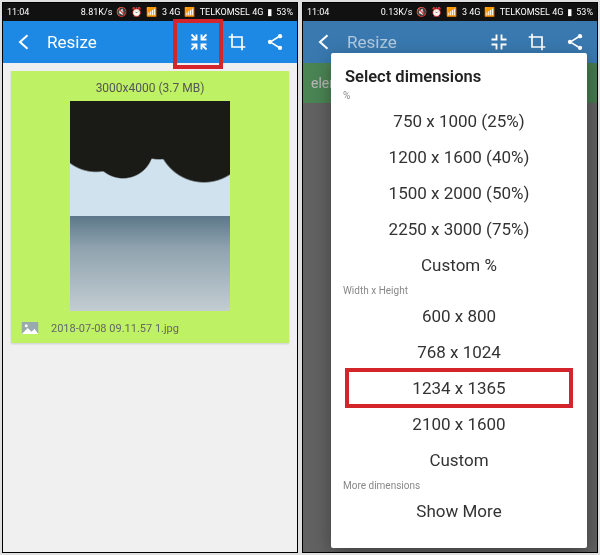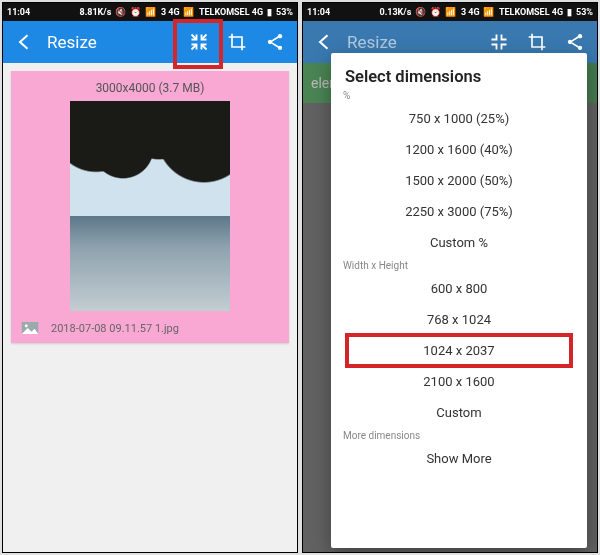--- a/index.html
+++ b/index.html
@@ -1,46 +1,46 @@
 <!DOCTYPE html>
 <html><head>
 <meta charset="utf-8">
 <style>
   * { box-sizing: border-box; margin: 0; padding: 0; }
   body { font-family: Roboto, -apple-system, Helvetica, Arial, sans-serif; background: #d0d0d0; }
   .stage { width: 600px; height: 555px; position: relative; background: #e0e0e0; display: flex; gap: 4px; padding: 2px; }
   .phone { flex: 1 1 50%; background: #fff; border: 1px solid #000; position: relative; overflow: hidden; }
-  .status-bar { height: 18px; background: #111; color: #fff; font-size: 9px; display: flex; align-items: center; padding: 0 4px; gap: 2px; font-weight: bold; }
+  .status-bar { height: 18px; background: #111; color: #fff; font-size: 9px; display: flex; align-items: center; padding: 0 4px; gap: 2px; }
   .status-left { flex: 0 0 auto; }
   .status-right { flex: 1 1 auto; display: flex; justify-content: flex-end; align-items: flex-end; gap: 4px; }
   .status-right span { white-space: nowrap; }
   .app-bar { height: 42px; background: #1e88e5; color: #fff; display: flex; align-items: center; padding: 0 6px; gap: 6px; }
   .app-title { font-size: 17px; font-weight: 400; flex: 1 1 auto; }
   .icon-btn { width: 32px; height: 32px; display: flex; align-items: center; justify-content: center; cursor: pointer; color: #fff; }
   .icon-btn svg { width: 20px; height: 20px; }
   .highlight-box { position: absolute; border: 4px solid #d4262a; pointer-events: none; z-index: 50; }
   .content-area { position: absolute; top: 60px; left: 0; right: 0; bottom: 0; background: #f0f0f0; padding: 8px; }
-  .card { background: #f9a8d4; padding: 10px 10px 8px 10px; box-shadow: 0 1px 2px rgba(0,0,0,.15); }
+  .card { background: #bef264; padding: 10px 10px 8px 10px; box-shadow: 0 1px 2px rgba(0,0,0,.15); }
   .img-caption { text-align: center; font-size: 12px; color: #555; margin-bottom: 6px; }
   .img-ph { width: 160px; height: 210px; margin: 0 auto; background: linear-gradient(#cfe2ee 55%, #5d788a 55%, #8fa3af 70%, #c3cdd2 100%); position: relative; overflow: hidden; }
   .tree { position: absolute; top: -10px; left: -10px; right: -10px; height: 60%; background:
     radial-gradient(circle at 20% 30%, #1a1a16 25%, transparent 26%),
     radial-gradient(circle at 55% 20%, #1a1a16 30%, transparent 31%),
     radial-gradient(circle at 80% 35%, #1a1a16 28%, transparent 29%),
     radial-gradient(circle at 35% 45%, #1a1a16 22%, transparent 23%); }
   .file-row { display: flex; align-items: center; gap: 12px; margin-top: 10px; font-size: 11px; color: #666; }
   .file-row svg { width: 18px; height: 14px; }
   
   .dim-back { position: absolute; top: 18px; left: 0; right: 0; bottom: 0; background: rgba(70,70,70,.85); }
   .dim-appbar { height: 42px; background: rgba(30,136,229,.6); display: flex; align-items: center; padding: 0 6px; gap: 6px; color: rgba(255,255,255,.6); }
   .dim-appbar .app-title { color: rgba(255,255,255,.6); }
   .dialog { position: absolute; top: 50px; left: 28px; right: 10px; bottom: 4px; background: #fff; border-radius: 2px; box-shadow: 0 6px 20px rgba(0,0,0,.35); padding: 14px 10px 4px 10px; overflow: hidden; }
   .dialog-title { font-size: 16.5px; font-weight: 600; color: #222; margin-bottom: 2px; padding-left: 4px; }
   .section-label { font-size: 10px; color: #888; padding: 2px 2px; }
-  .opt { text-align: center; font-size: 13px; color: #333; padding: 8px 0; cursor: pointer; }
+  .opt { text-align: center; font-size: 17px; color: #333; padding: 8px 0; cursor: pointer; }
   .opt.sel { border: 4px solid #d4262a; margin: -2px 4px; padding: 6px 0; }
   .banner { position: absolute; top: 60px; left: 0; right: 0; height: 40px; background: linear-gradient(90deg,#3aa24a,#3aa24a 60%,#2f8f40); color: #fff; font-size: 14px; display:flex; align-items:center; padding-left:8px; opacity:.55; }
 </style>
 </head>
 <body>
 
 <div class="stage">
 
   <div class="phone">
     <div class="status-bar">
@@ -162,20 +162,20 @@
       <div class="dialog-title">Select dimensions</div>
       <div class="section-label">%</div>
       <div class="opt">750 x 1000  (25%)</div>
       <div class="opt">1200 x 1600  (40%)</div>
       <div class="opt">1500 x 2000  (50%)</div>
       <div class="opt">2250 x 3000  (75%)</div>
       <div class="opt">Custom %</div>
       <div class="section-label">Width x Height</div>
       <div class="opt">600 x 800</div>
       <div class="opt">768 x 1024</div>
-      <div class="opt sel">1024 x 2037</div>
+      <div class="opt sel">1234 x 1365</div>
       <div class="opt">2100 x 1600</div>
       <div class="opt">Custom</div>
       <div class="section-label">More dimensions</div>
       <div class="opt">Show More</div>
     </div>
   </div>
 </div>
 
 </body></html>

